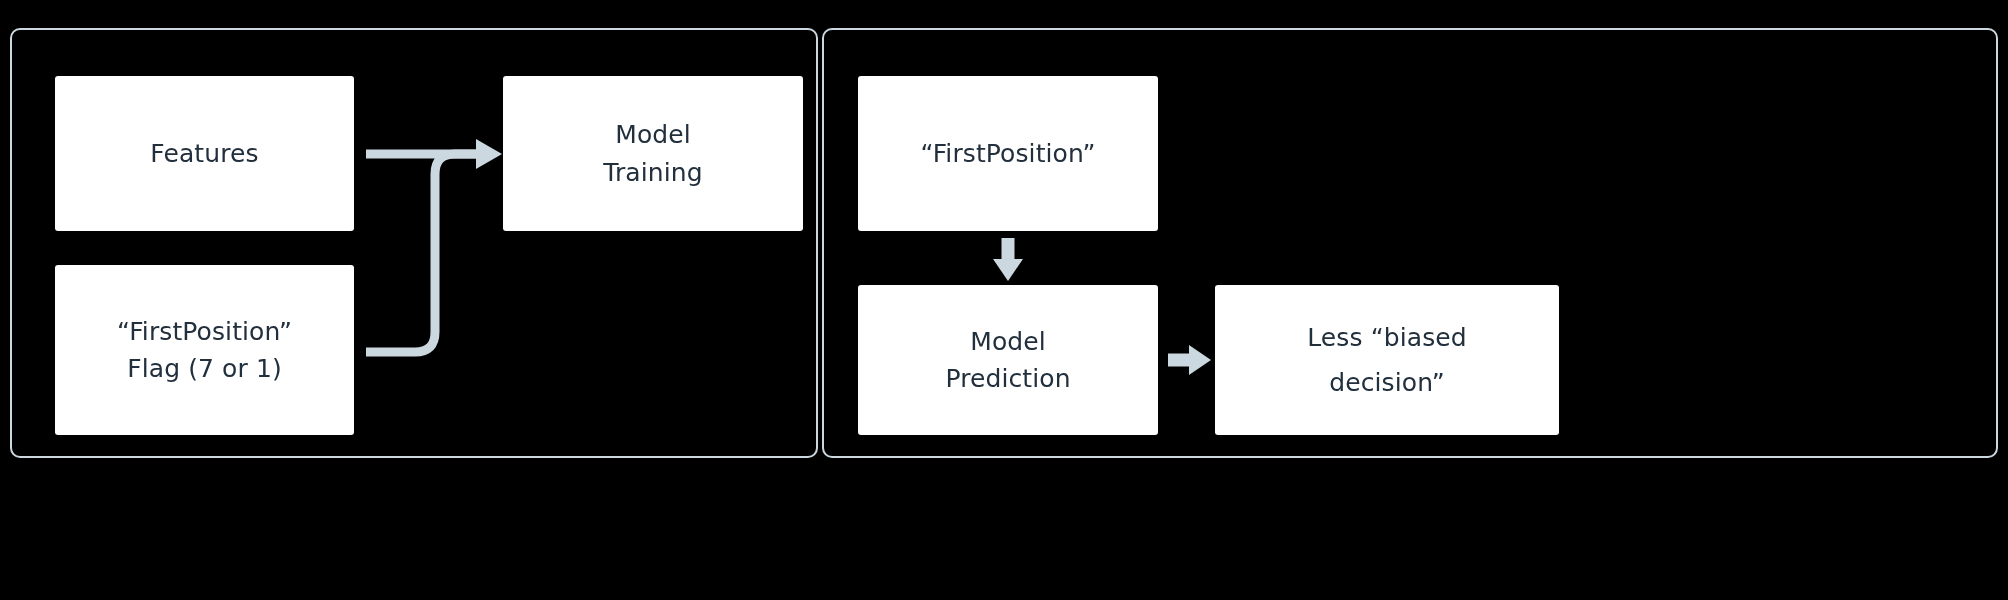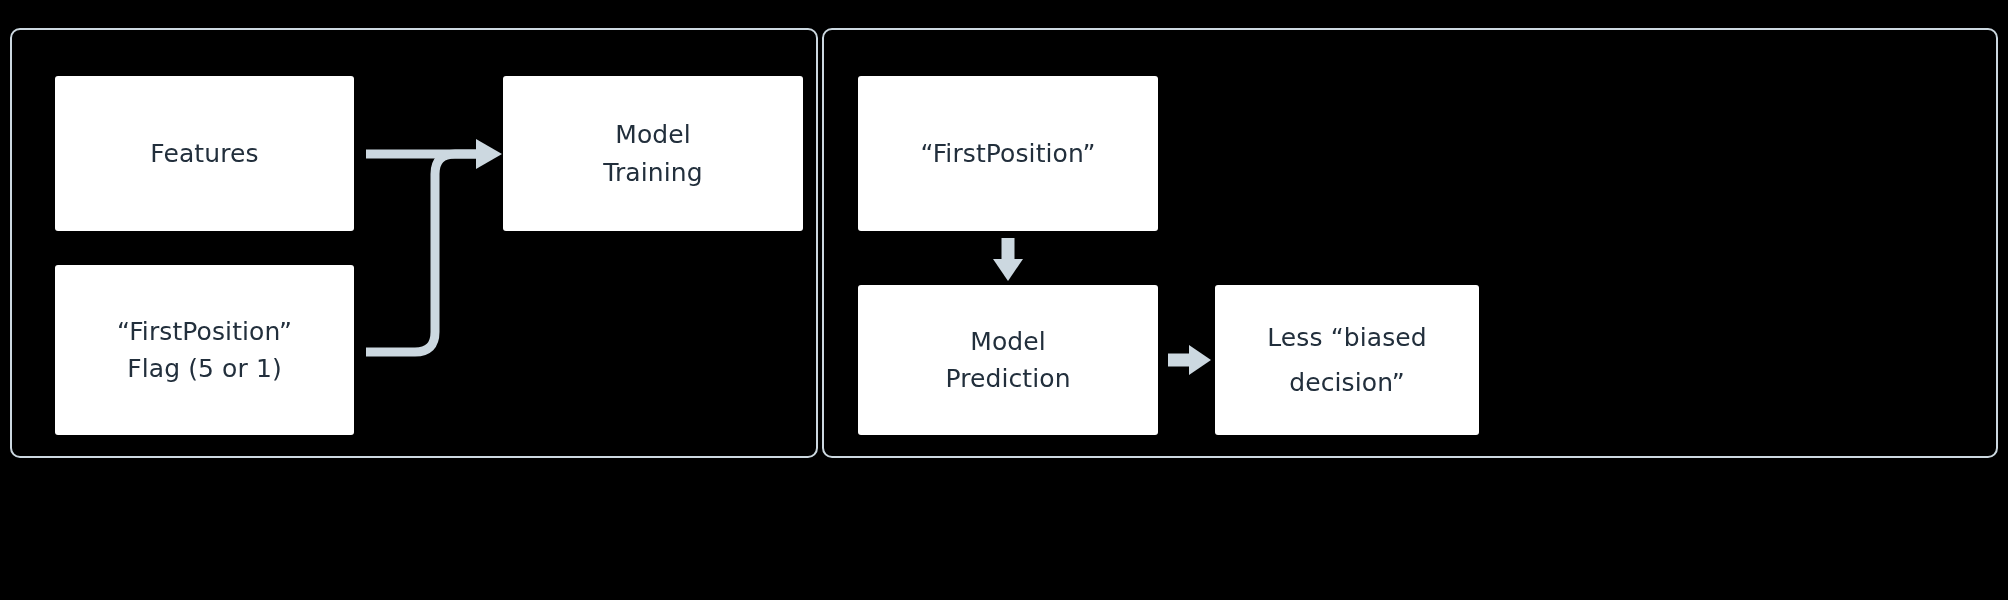--- a/index.html
+++ b/index.html
@@ -62,21 +62,21 @@
   .node .line {
     display: block;
     white-space: nowrap;
   }
 
   #node-features    { left: 55px;   top: 76px;  width: 299px; height: 155px; }
   #node-flag        { left: 55px;   top: 265px; width: 299px; height: 170px; }
   #node-training    { left: 503px;  top: 76px;  width: 300px; height: 155px; }
   #node-forced      { left: 858px;  top: 76px;  width: 300px; height: 155px; }
   #node-prediction  { left: 858px;  top: 285px; width: 300px; height: 150px; }
-  #node-decision    { left: 1215px; top: 285px; width: 264px; height: 150px; gap: 8px; }
+  #node-decision    { left: 1215px; top: 285px; width: 344px; height: 150px; gap: 8px; }
 
   
   #connectors {
     position: absolute;
     left: 0;
     top: 0;
     width: 2008px;
     height: 600px;
     pointer-events: none;
   }
@@ -111,21 +111,21 @@
       <path d="M 1189 345 L 1189 375 L 1211 360 Z" fill="#ccd8e0"></path>
     </g>
   </svg>
 
   <div class="node" id="node-features">
     <span class="line">Features</span>
   </div>
 
   <div class="node" id="node-flag">
     <span class="line">“FirstPosition”</span>
-    <span class="line">Flag (5 or 1)</span>
+    <span class="line">Flag (7 or 1)</span>
   </div>
 
   <div class="node" id="node-training">
     <span class="line">Model</span>
     <span class="line">Training</span>
   </div>
 
   <div class="node" id="node-forced">
     <span class="line">“FirstPosition”</span>
   </div>

